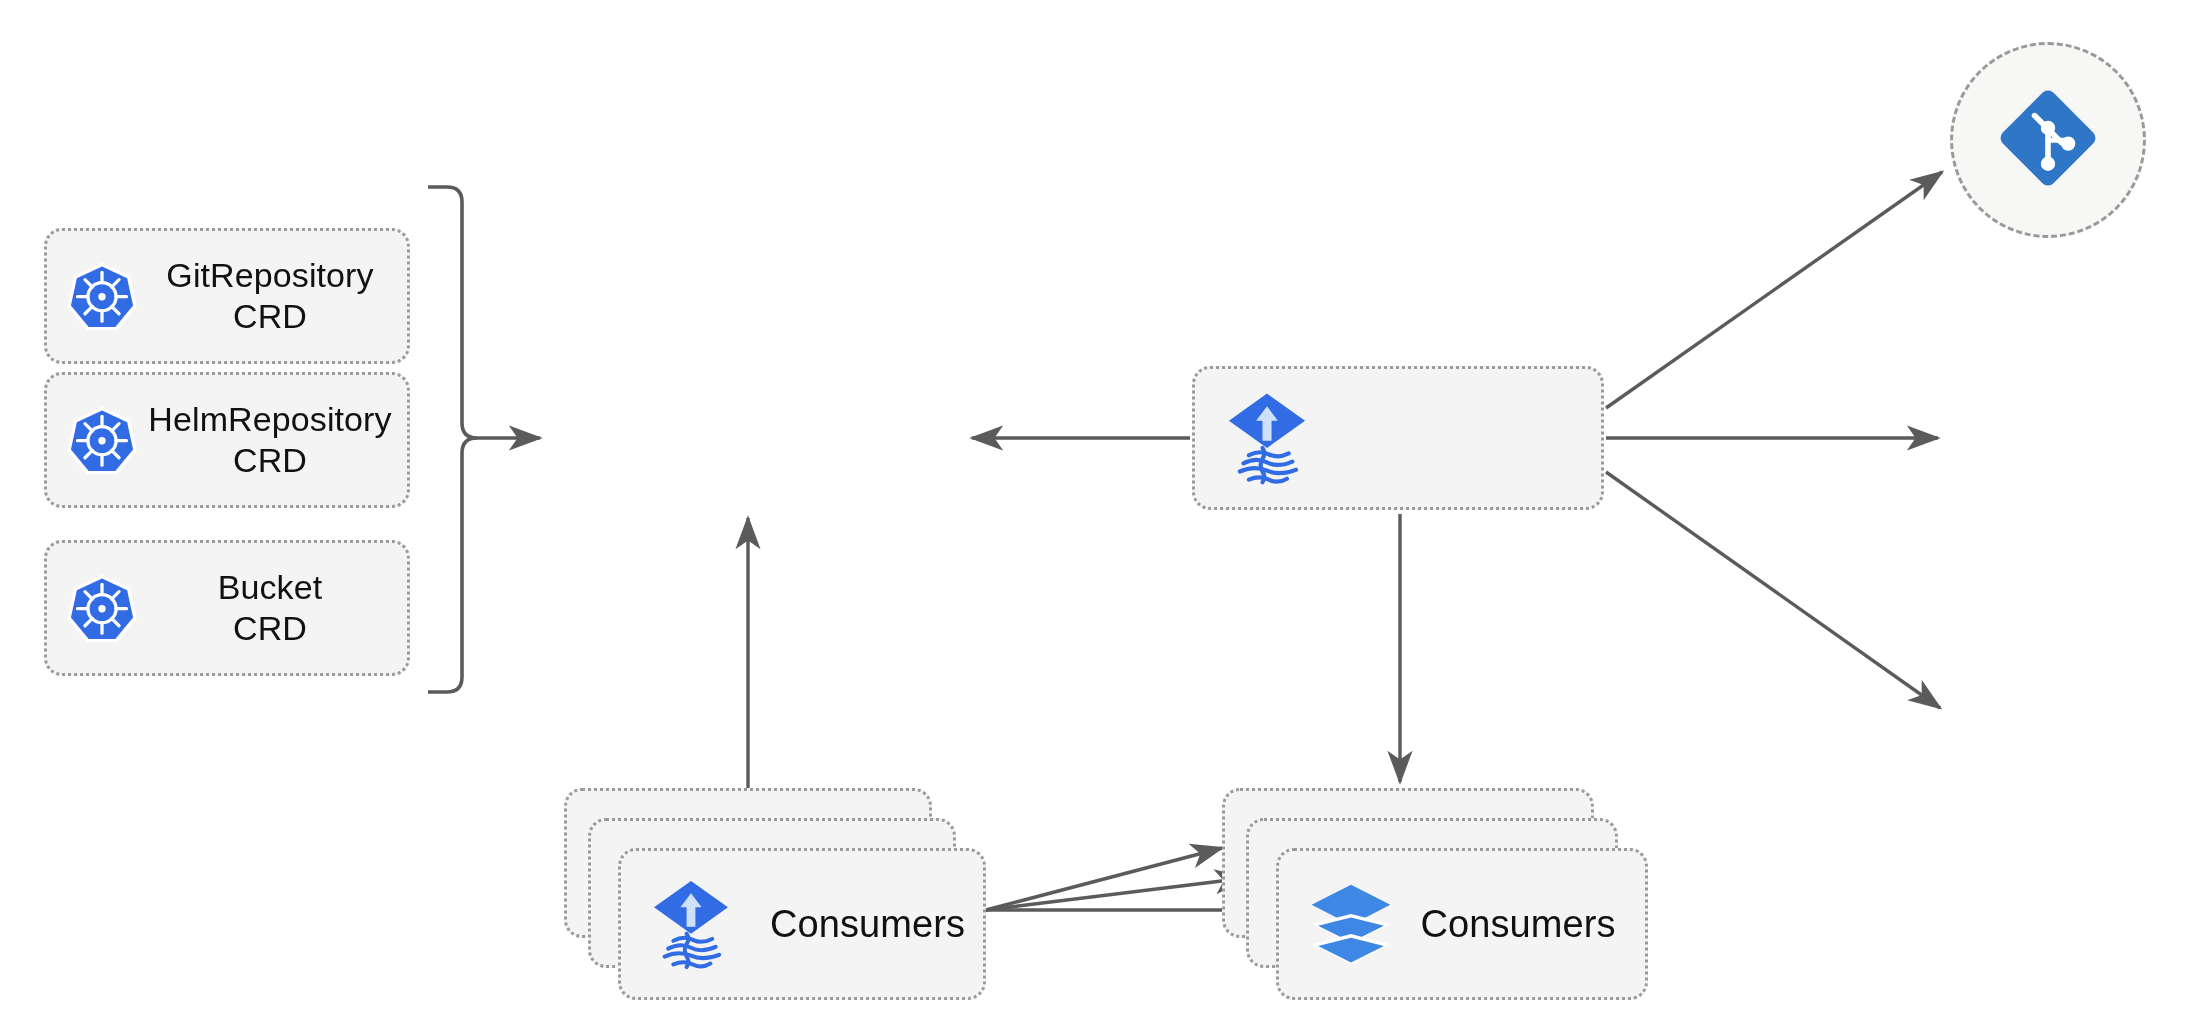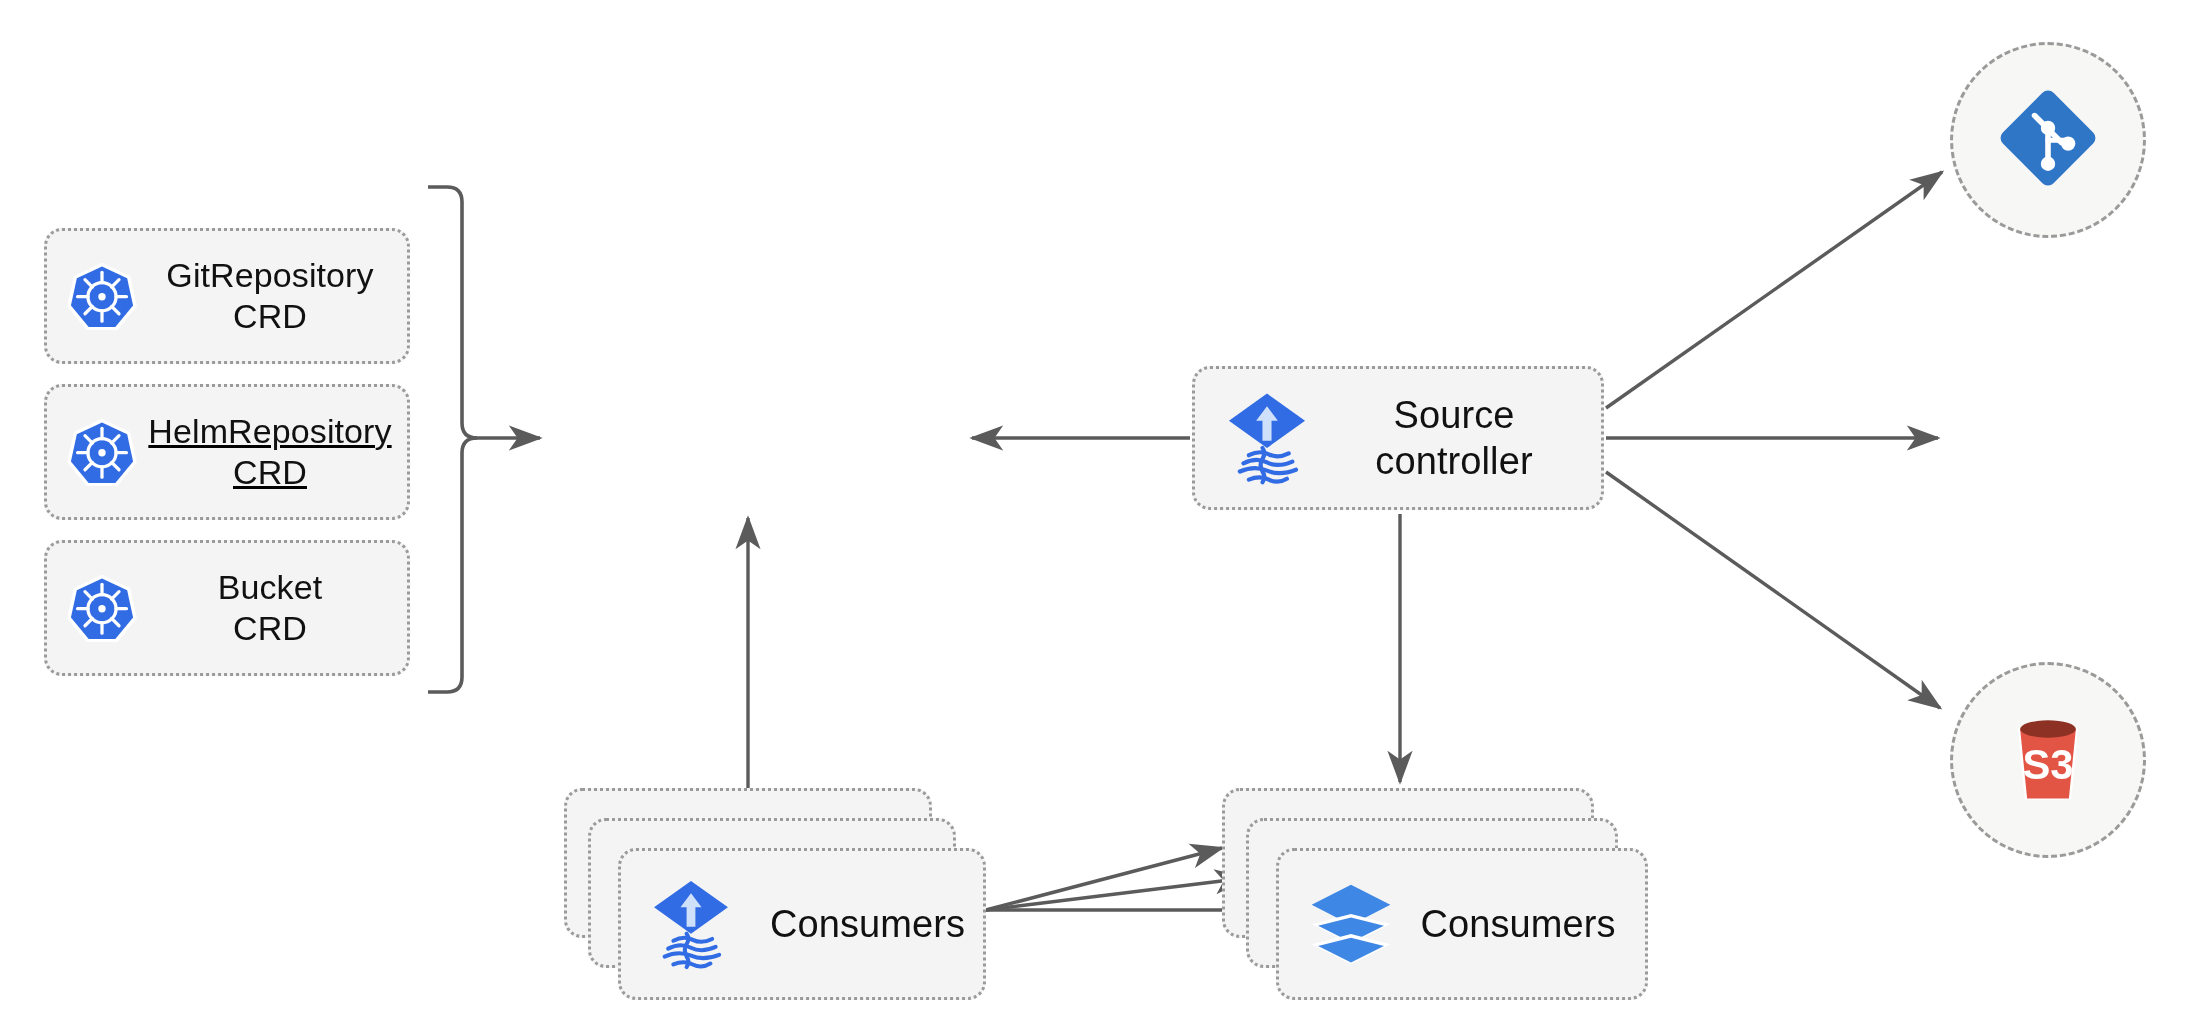--- a/index.html
+++ b/index.html
@@ -80,21 +80,21 @@
           <line x1="37" y1="64" x2="27" y2="74"></line>
         </g>
         <circle cx="50" cy="51" r="5" fill="#fff"></circle>
       </svg>
     </span>
     <span class="lbl">
       <span>GitRepository</span><br><span>CRD</span>
     </span>
   </div>
 
-  <div class="node crd" style="left:44px;  top:384px;text-decoration:underline;">
+  <div class="node crd" style="left:44px;  top:372px;">
     <span class="ico">
       <svg width="74" height="74" viewBox="0 0 100 100">
         <path d="M50 5 L88 23 L97 64 L71 96 L29 96 L3 64 L12 23 Z" fill="#fff"></path>
         <path d="M50 10 L84 26 L92 63 L68 92 L32 92 L8 63 L16 26 Z" fill="#326ce5"></path>
         <g stroke="#fff" stroke-width="4.4" stroke-linecap="round" fill="none">
           <circle cx="50" cy="51" r="19"></circle>
           <line x1="50" y1="18" x2="50" y2="32"></line>
             <line x1="50" y1="70" x2="50" y2="84"></line>
           <line x1="17" y1="51" x2="31" y2="51"></line>
             <line x1="69" y1="51" x2="83" y2="51"></line>
@@ -143,52 +143,39 @@
         <path d="M50 18 L62 34 L55 34 L55 56 L45 56 L45 34 L38 34 Z" fill="#cfe0fb"></path>
         <g stroke="#326ce5" stroke-width="4.6" stroke-linecap="round" fill="none">
           <path d="M30 72 Q42 66 52 71 Q62 76 74 70"></path>
           <path d="M24 81 Q38 74 50 80 Q62 86 78 79"></path>
           <path d="M20 90 Q36 83 50 89 Q64 95 82 88"></path>
           <path d="M30 99 Q42 94 52 99 Q62 104 72 98"></path>
           <path d="M45 64 Q49 70 45 76 Q41 82 45 90 Q49 96 45 102"></path>
         </g>
       </svg>
     </span>
-    <span class="lbl">
-      <span>Source</span><br><span>controller</span>
-    </span>
   </div>
 
   <div class="circ" style="left:1950px; top:42px;">
     <span>
       <svg width="112" height="112" viewBox="0 0 100 100">
         <rect x="18" y="18" width="64" height="64" rx="7" transform="rotate(45 50 50)" fill="#2f76c7"></rect>
         <g stroke="#fff" stroke-width="5" fill="none" stroke-linecap="round">
           <line x1="50" y1="40" x2="50" y2="72"></line>
           <path d="M38 30 L62 54"></path>
           <path d="M50 52 L64 52" stroke-width="4.6"></path>
         </g>
         <circle cx="50" cy="41" r="6.4" fill="#fff"></circle>
         <circle cx="50" cy="73" r="6.4" fill="#fff"></circle>
         <circle cx="68" cy="55" r="6.4" fill="#fff"></circle>
       </svg>
     </span>
   </div>
 
 
-  <div class="circ" style="left:1950px; top:662px;">
-    <span>
-      <svg width="116" height="116" viewBox="0 0 100 100">
-        <path d="M24 24 L30 30 L70 30 L76 24 L70 86 L30 86 Z" fill="#fff"></path>
-        <path d="M26 25 L74 25 L68 85 L32 85 Z" fill="#e25444"></path>
-        <ellipse cx="50" cy="25" rx="24" ry="7.5" fill="#8c3123"></ellipse>
-        <text x="50" y="68" text-anchor="middle" fill="#fff" font-family="Liberation Sans, sans-serif" font-size="36" font-weight="bold">S3</text>
-      </svg>
-    </span>
-  </div>
 
   <div class="node ghost" style="left:564px; top:788px; width:368px; height:150px;"></div>
   <div class="node ghost" style="left:588px; top:818px; width:368px; height:150px;"></div>
   <div class="node bigbox" style="left:618px; top:848px; width:368px; height:152px;gap:23px;">
     <span class="ico">
       <svg width="88" height="94" viewBox="0 0 100 106">
         <path d="M50 4 L92 34 L50 64 L8 34 Z" fill="#326ce5"></path>
         <path d="M50 18 L62 34 L55 34 L55 56 L45 56 L45 34 L38 34 Z" fill="#cfe0fb"></path>
         <g stroke="#326ce5" stroke-width="4.6" stroke-linecap="round" fill="none">
           <path d="M30 72 Q42 66 52 71 Q62 76 74 70"></path>

